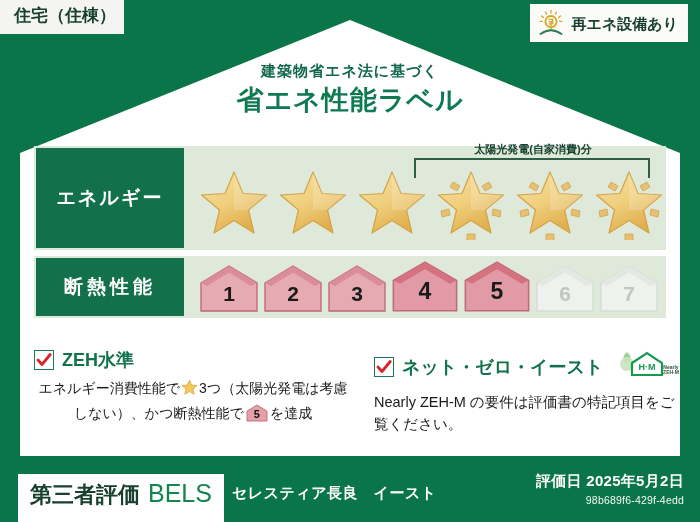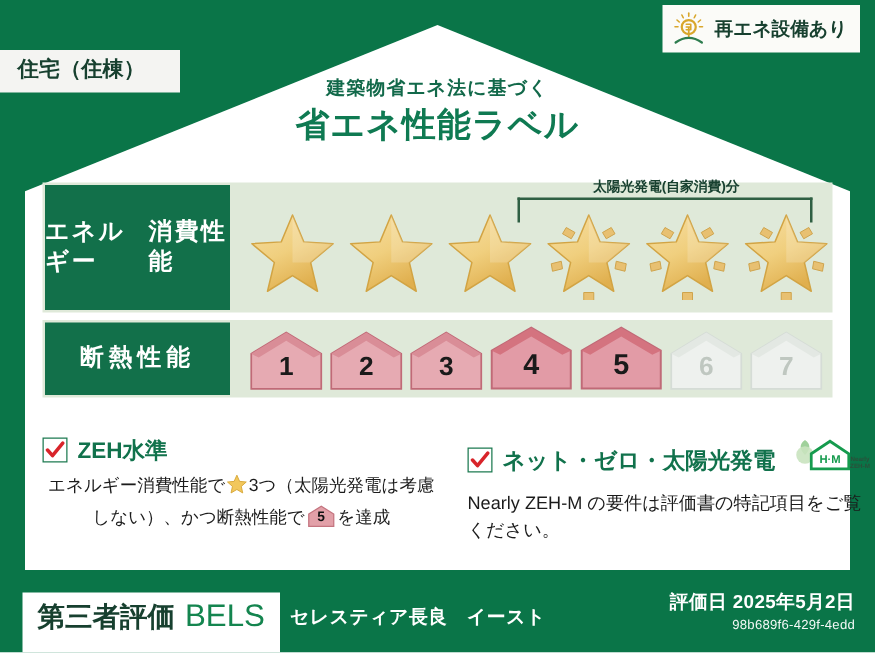--- a/index.html
+++ b/index.html
@@ -22,27 +22,26 @@
     position:absolute;
     left:20px;top:20px;
     width:660px;height:436px;
     background:#ffffff;
     clip-path:polygon(0% 30.5%, 50% 0%, 100% 30.5%, 100% 100%, 0% 100%);
   }
   
   .tag-type{
     position:absolute;left:0px;top:0px;
     background:#f4f4f2;
-    padding:7px 28px 8px 14px;
+    padding:7px 8px 8px 14px;
     font-size:17px;font-weight:bold;
     color:#17402f;
     letter-spacing:0px;
     line-height:1.1;
     z-index:6;
-    margin-top:40px;
   }
   
   .badge-renew{
     position:absolute;right:12px;top:4px;
     background:#fbfbf8;
     padding:5px 10px 5px 6px;
     display:flex;align-items:center;gap:6px;
     z-index:6;
   }
   .badge-renew .badge-text{
@@ -220,21 +219,20 @@
   <div class="title-wrap">
     <div class="title-sub">建築物省エネ法に基づく</div>
     <div class="title-main">省エネ性能ラベル</div>
   </div>
 
   <div class="rows">
 
     <div class="perf-row row-energy">
       <div class="row-label">
         <span>エネルギー</span>
-        <span>消費性能</span>
       </div>
       <div class="row-content">
         <div class="solar-bracket"></div>
         <div class="solar-bracket-label">太陽光発電(自家消費)分</div>
         <div class="stars" id="stars">
             <div class="star-cell">
               <svg class="star-svg" width="76" height="74" viewBox="0 0 76 74">
                 <defs>
                   <linearGradient id="sg0" x1="0" y1="0" x2="0.5" y2="1">
                     <stop offset="0%" stop-color="#f7dfa4"></stop>
@@ -409,21 +407,21 @@
       </div>
     </div>
 
     <div class="bcol">
       <div class="bhead">
         <span class="chk">
           <svg width="16" height="16" viewBox="0 0 16 16">
             <path d="M2 8 L6 12.5 L14.2 2.5" stroke="#d8242a" stroke-width="2.8" fill="none" stroke-linecap="round" stroke-linejoin="round"></path>
           </svg>
         </span>
-        <span class="bhead-title">ネット・ゼロ・太陽光発電</span>
+        <span class="bhead-title">ネット・ゼロ・イースト</span>
         <span class="zehm-logo">
           <svg width="62" height="30" viewBox="0 0 62 30">
             <path d="M10 14 Q3 7 10 2 Q17 7 10 14 Q10 21 10 24" fill="#8fc98a" opacity="0.85"></path>
             <circle cx="10" cy="14" r="7" fill="#c9e3bf" opacity="0.9"></circle>
             <path d="M15 13 L30 3 L45 13 L45 25 L15 25 Z" fill="#ffffff" stroke="#169b4e" stroke-width="2.2"></path>
             <text x="30" y="20" font-family="'Liberation Sans',sans-serif" font-size="9" font-weight="bold" fill="#169b4e" text-anchor="middle">H·M</text>
             <text x="54" y="19" font-family="'Liberation Sans',sans-serif" font-size="5" font-weight="bold" fill="#2b4f3a" text-anchor="middle">Nearly</text>
             <text x="54" y="24" font-family="'Liberation Sans',sans-serif" font-size="5" font-weight="bold" fill="#2b4f3a" text-anchor="middle">ZEH-M</text>
           </svg>
         </span>

